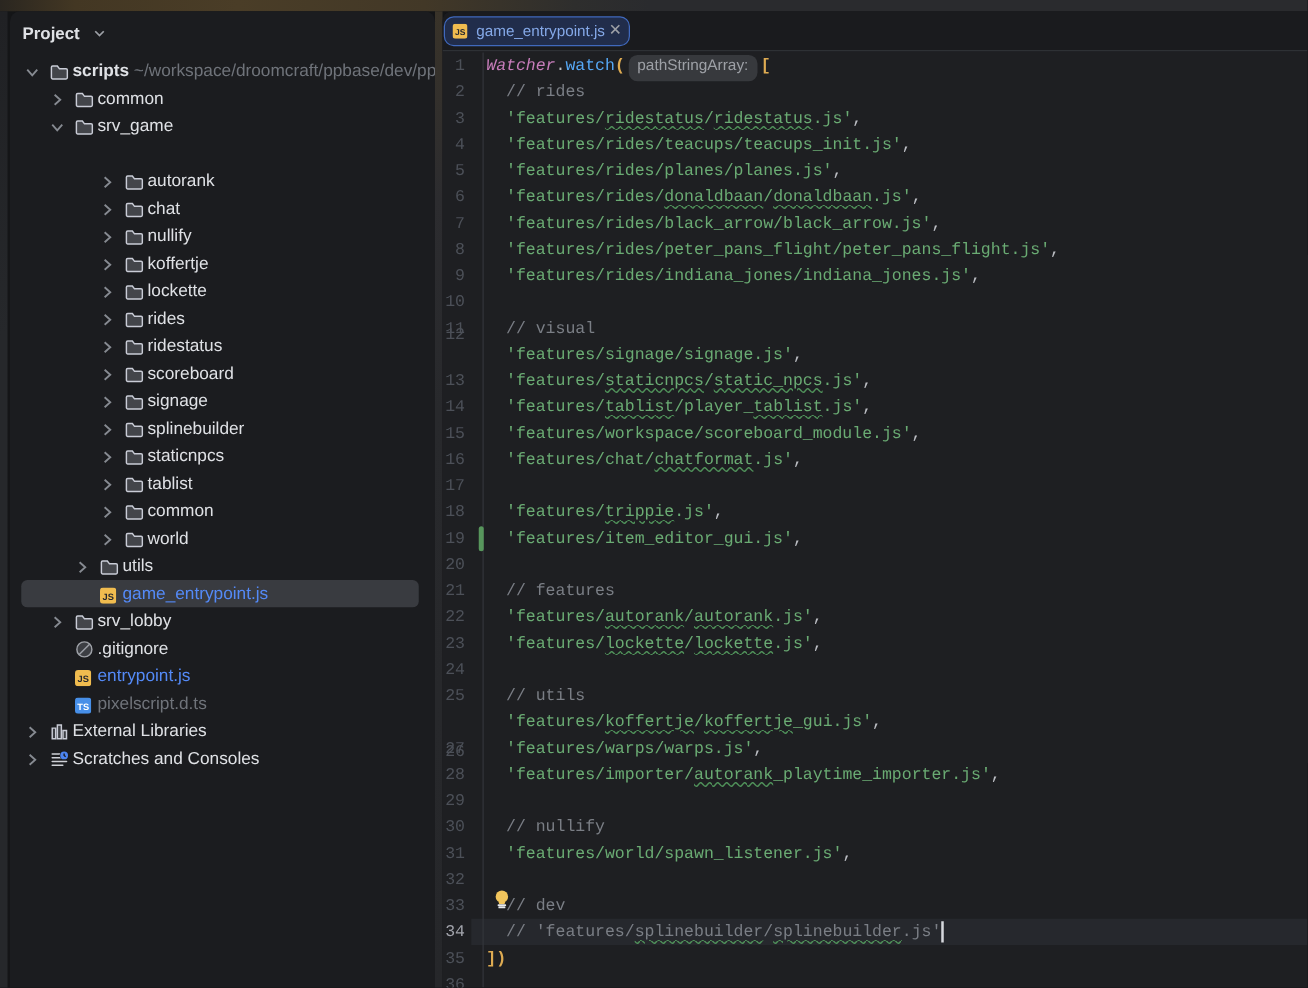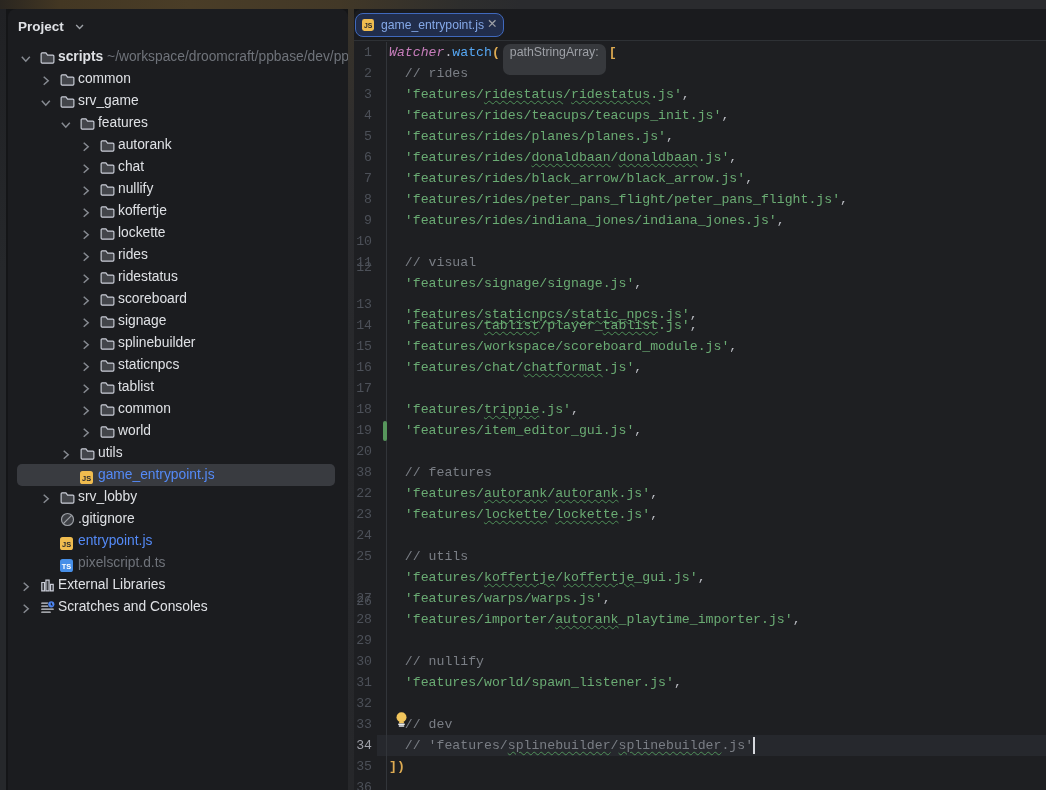--- a/index.html
+++ b/index.html
@@ -12,21 +12,21 @@
 #tab{position:absolute;left:1px;top:4px;height:24px;border:1px solid #4069bd;border-radius:8px;background:#212d4b;display:flex;align-items:center;padding:0 6px 0 6px;color:#85a9e8;font-size:12.2px}
 #tab svg{display:block}
 #tabname{margin:0 3px 0 7px}
 #tabx{color:#9da0a6;font-size:12.5px;line-height:1;margin-top:-1px}
 .cl{position:absolute;left:35px;height:21px;line-height:21px;white-space:pre;font-family:"Liberation Mono",monospace;font-size:13.2px}
 .gn{position:absolute;left:0;width:18px;height:21px;line-height:21px;text-align:right;font-family:"Liberation Mono",monospace;font-size:13.2px;color:#4c5058}
 .gn.cur{color:#a1a3ab}
 .d{color:#bcbec4}.c{color:#7a7e85}.s{color:#6aab73}.m{color:#56a8f5}.w{color:#c77dbb;font-style:italic}.b{color:#deab52;font-weight:bold}
 .su{color:#6aab73;text-decoration:underline wavy #4f9159 1px;text-underline-offset:2px}
 .cu{color:#7a7e85;text-decoration:underline wavy #4f9159 1px;text-underline-offset:2px}
-.chip{display:inline-block;background:#37393d;color:#9da0a6;border-radius:7px;font-family:"Liberation Sans",sans-serif;font-size:12.3px;line-height:16.5px;height:31px;padding:0 7px;margin:0 3px 0 3px;vertical-align:0.5px}
+.chip{display:inline-block;background:#37393d;color:#9da0a6;border-radius:7px;font-family:"Liberation Sans",sans-serif;font-size:12.3px;line-height:16.5px;height:21px;padding:0 7px;margin:0 3px 0 3px;vertical-align:0.5px}
 #guide{position:absolute;left:31.5px;top:33px;width:1px;height:748px;background:#32353a}
 #curline{position:absolute;left:23px;top:726px;width:669px;height:21px;background:#26282d}
 #vcs{position:absolute;left:29px;top:411.5px;width:4px;height:20px;border-radius:2px;background:#57965c}
 #caret{position:absolute;left:399px;top:728px;width:1.6px;height:17px;background:#d6d8dd}
 #bulb{position:absolute;left:40px;top:702.5px}
 #phead{position:absolute;left:10px;top:10px;color:#dfe1e5;font-size:13.5px;font-weight:700;display:flex;align-items:center}
 #phead svg{margin-left:9px}
 .trow{position:absolute;left:0;width:340px;height:22px;overflow:hidden}
 .sel{position:absolute;left:9px;top:0;width:318px;height:22px;background:#393b40;border-radius:5px}
 .tchev{position:absolute;top:4.5px}
@@ -65,29 +65,20 @@
     </div>
   <div class="trow" style="top:81px">
       <div class="tchev" style="left:31px"><svg width="13" height="13" viewBox="0 0 13 13">
           <path d="M2.8 4.7 L6.8 9.2 L10.8 4.7" fill="none" stroke="#868a91" stroke-width="1.5"></path>
         </svg></div>
       <div class="ticon" style="left:52px;top:4px"><svg width="15" height="15" viewBox="0 0 16 16">
           <path d="M1.2 12.9 V4.1 C1.2 3.5 1.7 3 2.3 3 H6.3 L8.1 5.4 H13.7 C14.3 5.4 14.8 5.9 14.8 6.5 V12.9 C14.8 13.5 14.3 14 13.7 14 H2.3 C1.7 14 1.2 13.5 1.2 12.9 Z" fill="#43454a" stroke="#c9ccd6" stroke-width="1.25"></path>
         </svg></div>
       <div class="t" style="left:70px">srv_game</div>
     </div>
-  <div class="trow" style="top:103px">
-      <div class="tchev" style="left:51px"><svg width="13" height="13" viewBox="0 0 13 13">
-          <path d="M2.8 4.7 L6.8 9.2 L10.8 4.7" fill="none" stroke="#868a91" stroke-width="1.5"></path>
-        </svg></div>
-      <div class="ticon" style="left:72px;top:4px"><svg width="15" height="15" viewBox="0 0 16 16">
-          <path d="M1.2 12.9 V4.1 C1.2 3.5 1.7 3 2.3 3 H6.3 L8.1 5.4 H13.7 C14.3 5.4 14.8 5.9 14.8 6.5 V12.9 C14.8 13.5 14.3 14 13.7 14 H2.3 C1.7 14 1.2 13.5 1.2 12.9 Z" fill="#43454a" stroke="#c9ccd6" stroke-width="1.25"></path>
-        </svg></div>
-      <div class="t" style="left:90px">features</div>
-    </div>
   <div class="trow" style="top:125px">
       <div class="tchev" style="left:71px"><svg width="13" height="13" viewBox="0 0 13 13">
           <path d="M4.7 2.8 L9.2 6.8 L4.7 10.8" fill="none" stroke="#868a91" stroke-width="1.5"></path>
         </svg></div>
       <div class="ticon" style="left:92px;top:4px"><svg width="15" height="15" viewBox="0 0 16 16">
           <path d="M1.2 12.9 V4.1 C1.2 3.5 1.7 3 2.3 3 H6.3 L8.1 5.4 H13.7 C14.3 5.4 14.8 5.9 14.8 6.5 V12.9 C14.8 13.5 14.3 14 13.7 14 H2.3 C1.7 14 1.2 13.5 1.2 12.9 Z" fill="#43454a" stroke="#c9ccd6" stroke-width="1.25"></path>
         </svg></div>
       <div class="t" style="left:110px">autorank</div>
     </div>
   <div class="trow" style="top:147px">
@@ -299,21 +290,21 @@
   <div class="gn" style="top:243px">11</div>
   <div class="gn" style="top:248px">12</div>
   <div class="gn" style="top:285px">13</div>
   <div class="gn" style="top:306px">14</div>
   <div class="gn" style="top:327px">15</div>
   <div class="gn" style="top:348px">16</div>
   <div class="gn" style="top:369px">17</div>
   <div class="gn" style="top:390px">18</div>
   <div class="gn" style="top:411px">19</div>
   <div class="gn" style="top:432px">20</div>
-  <div class="gn" style="top:453px">38</div>
+  <div class="gn" style="top:453px">21</div>
   <div class="gn" style="top:474px">22</div>
   <div class="gn" style="top:495px">23</div>
   <div class="gn" style="top:516px">24</div>
   <div class="gn" style="top:537px">25</div>
   <div class="gn" style="top:582px">26</div>
   <div class="gn" style="top:579px">27</div>
   <div class="gn" style="top:600px">28</div>
   <div class="gn" style="top:621px">29</div>
   <div class="gn" style="top:642px">30</div>
   <div class="gn" style="top:663px">31</div>
@@ -327,21 +318,21 @@
   <div class="cl" style="top:75px"><span class="s">  'features/</span><span class="su">ridestatus</span><span class="s">/</span><span class="su">ridestatus</span><span class="s">.js'</span><span class="d">,</span></div>
   <div class="cl" style="top:96px"><span class="s">  'features/rides/teacups/teacups_init.js'</span><span class="d">,</span></div>
   <div class="cl" style="top:117px"><span class="s">  'features/rides/planes/planes.js'</span><span class="d">,</span></div>
   <div class="cl" style="top:138px"><span class="s">  'features/rides/</span><span class="su">donaldbaan</span><span class="s">/</span><span class="su">donaldbaan</span><span class="s">.js'</span><span class="d">,</span></div>
   <div class="cl" style="top:159px"><span class="s">  'features/rides/black_arrow/black_arrow.js'</span><span class="d">,</span></div>
   <div class="cl" style="top:180px"><span class="s">  'features/rides/peter_pans_flight/peter_pans_flight.js'</span><span class="d">,</span></div>
   <div class="cl" style="top:201px"><span class="s">  'features/rides/indiana_jones/indiana_jones.js'</span><span class="d">,</span></div>
   <div class="cl" style="top:222px"></div>
   <div class="cl" style="top:243px"><span class="c">  // visual</span></div>
   <div class="cl" style="top:264px"><span class="s">  'features/signage/signage.js'</span><span class="d">,</span></div>
-  <div class="cl" style="top:295px"><span class="s">  'features/</span><span class="su">staticnpcs</span><span class="s">/</span><span class="su">static_npcs</span><span class="s">.js'</span><span class="d">,</span></div>
+  <div class="cl" style="top:285px"><span class="s">  'features/</span><span class="su">staticnpcs</span><span class="s">/</span><span class="su">static_npcs</span><span class="s">.js'</span><span class="d">,</span></div>
   <div class="cl" style="top:306px"><span class="s">  'features/</span><span class="su">tablist</span><span class="s">/player_</span><span class="su">tablist</span><span class="s">.js'</span><span class="d">,</span></div>
   <div class="cl" style="top:327px"><span class="s">  'features/workspace/scoreboard_module.js'</span><span class="d">,</span></div>
   <div class="cl" style="top:348px"><span class="s">  'features/chat/</span><span class="su">chatformat</span><span class="s">.js'</span><span class="d">,</span></div>
   <div class="cl" style="top:369px"></div>
   <div class="cl" style="top:390px"><span class="s">  'features/</span><span class="su">trippie</span><span class="s">.js'</span><span class="d">,</span></div>
   <div class="cl" style="top:411px"><span class="s">  'features/item_editor_gui.js'</span><span class="d">,</span></div>
   <div class="cl" style="top:432px"></div>
   <div class="cl" style="top:453px"><span class="c">  // features</span></div>
   <div class="cl" style="top:474px"><span class="s">  'features/</span><span class="su">autorank</span><span class="s">/</span><span class="su">autorank</span><span class="s">.js'</span><span class="d">,</span></div>
   <div class="cl" style="top:495px"><span class="s">  'features/</span><span class="su">lockette</span><span class="s">/</span><span class="su">lockette</span><span class="s">.js'</span><span class="d">,</span></div>

